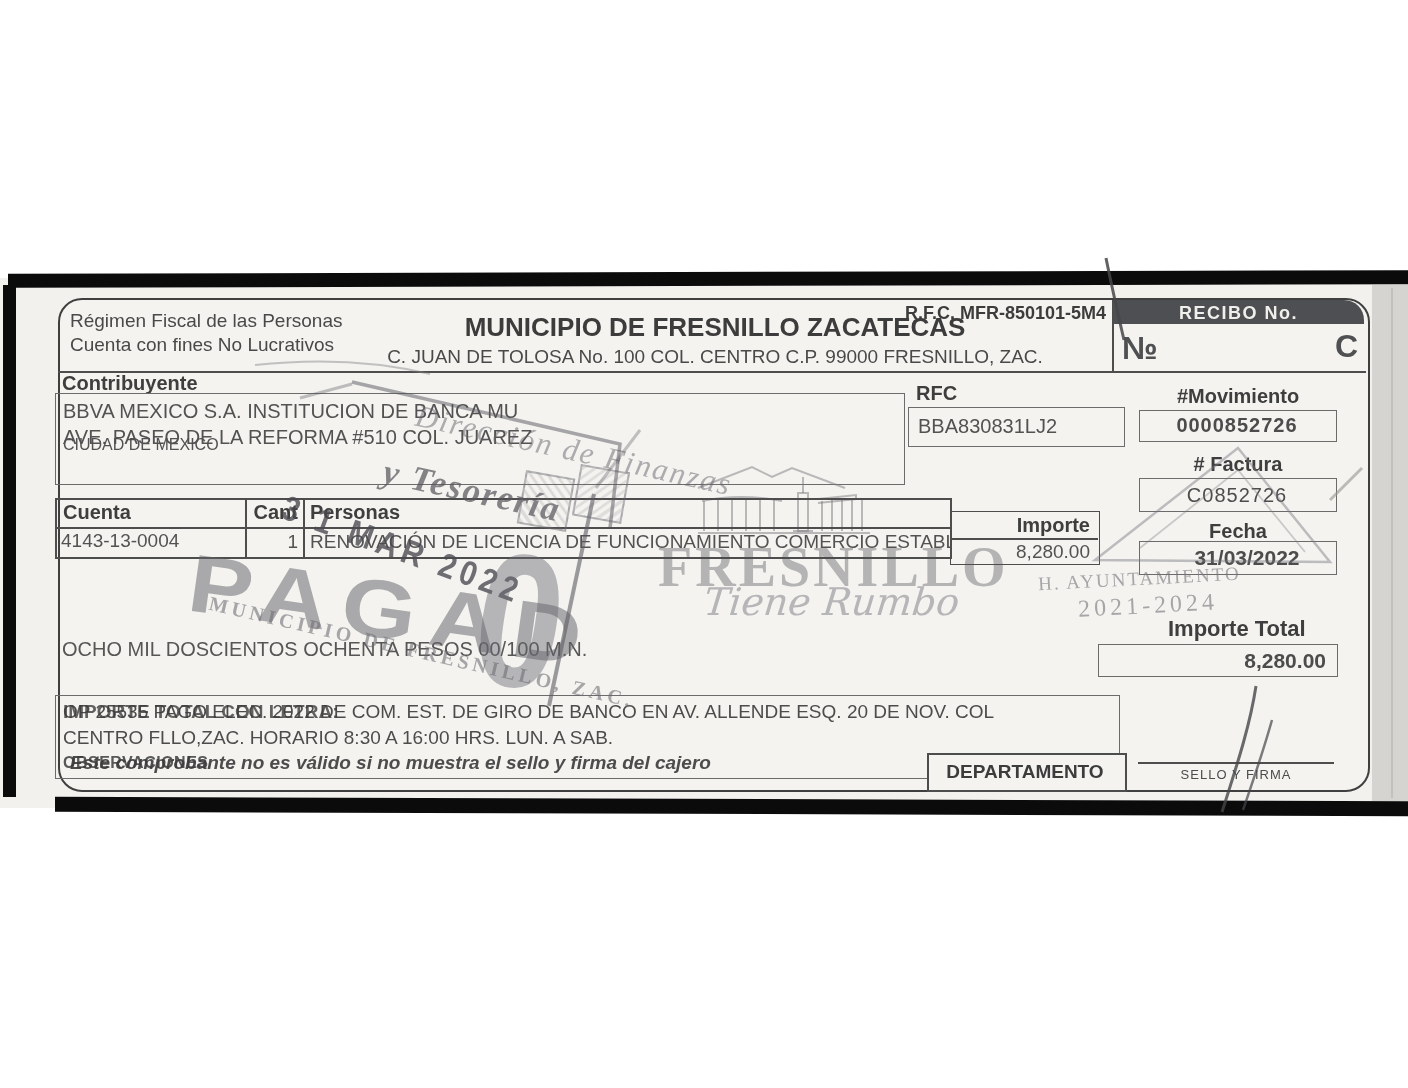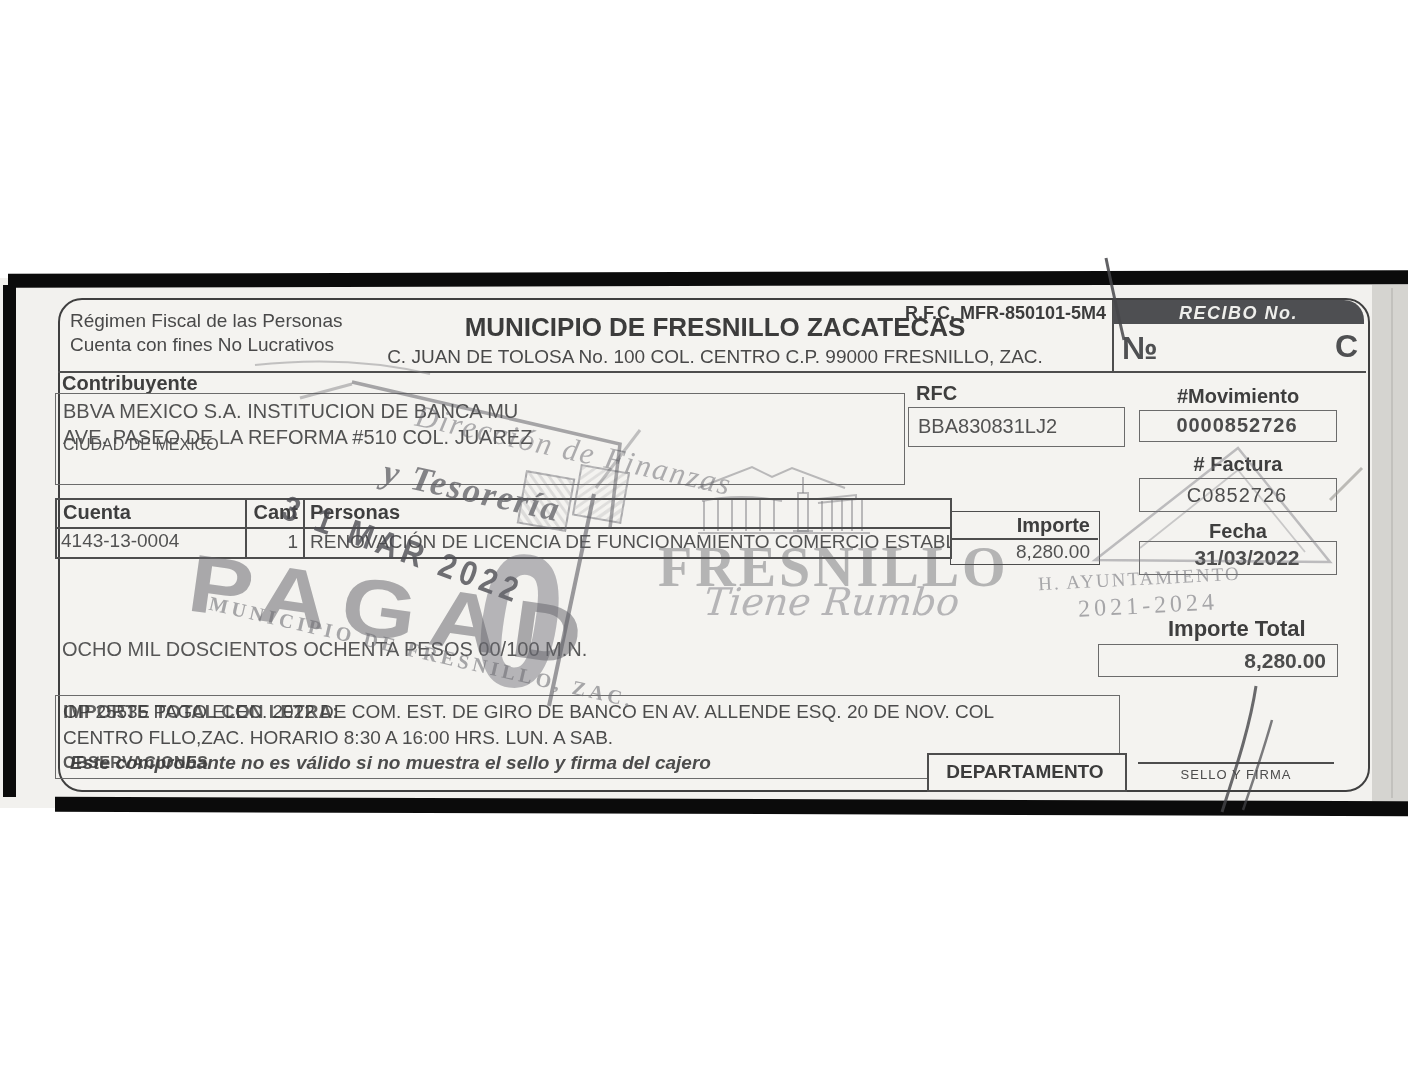--- a/index.html
+++ b/index.html
@@ -43,21 +43,21 @@
   <div class="abs ink" style="left:70px;top:310px;font-size:19px;">Régimen Fiscal de las Personas</div>
   <div class="abs ink" style="left:70px;top:334px;font-size:19px;">Cuenta con fines No Lucrativos</div>
 
   <div class="abs bold ctr" style="left:420px;top:312px;width:590px;font-size:26px;color:#3c3c3c;">MUNICIPIO DE FRESNILLO ZACATECAS</div>
   <div class="abs ctr ink" style="left:360px;top:346px;width:710px;font-size:19px;white-space:nowrap;">C. JUAN DE TOLOSA No. 100   COL. CENTRO   C.P. 99000   FRESNILLO, ZAC.</div>
 
   <div class="abs bold" style="left:905px;top:303px;font-size:18px;color:#3c3c3c;">R.F.C. MFR-850101-5M4</div>
 
   <div class="abs vline" style="left:1112px;top:300px;height:72px;"></div>
   <div class="abs" style="left:1113px;top:300px;width:251px;height:24px;background:#4e4f52;border-top-right-radius:20px;"></div>
-  <div class="abs bold ctr" style="left:1113px;top:303px;width:251px;font-size:18px;letter-spacing:1.5px;color:#efefec;font-style:italic;">RECIBO No.</div>
+  <div class="abs bold ctr" style="left:1113px;top:303px;width:251px;font-size:18px;letter-spacing:1.5px;color:#efefec;">RECIBO No.</div>
   <div class="abs bold" style="left:1122px;top:330px;font-size:32px;color:#4f5052;">№</div>
   <div class="abs bold" style="left:1335px;top:328px;font-size:32px;color:#4f5052;">C</div>
 
   <div class="abs hline" style="left:58px;top:371px;width:1308px;"></div>
 
   <div class="abs bold" style="left:62px;top:372px;font-size:20px;color:#3e3e3e;">Contribuyente</div>
   <div class="abs thinbox" style="left:55px;top:393px;width:848px;height:90px;"></div>
   <div class="abs" style="left:63px;top:400px;font-size:20px;color:#525252;">BBVA MEXICO S.A. INSTITUCION DE BANCA MU</div>
   <div class="abs" style="left:63px;top:426px;font-size:20px;color:#525252;">AVE. PASEO DE LA REFORMA #510 COL. JUAREZ</div>
   <div class="abs" style="left:63px;top:436px;font-size:16px;color:#525252;">CIUDAD DE MEXICO</div>

